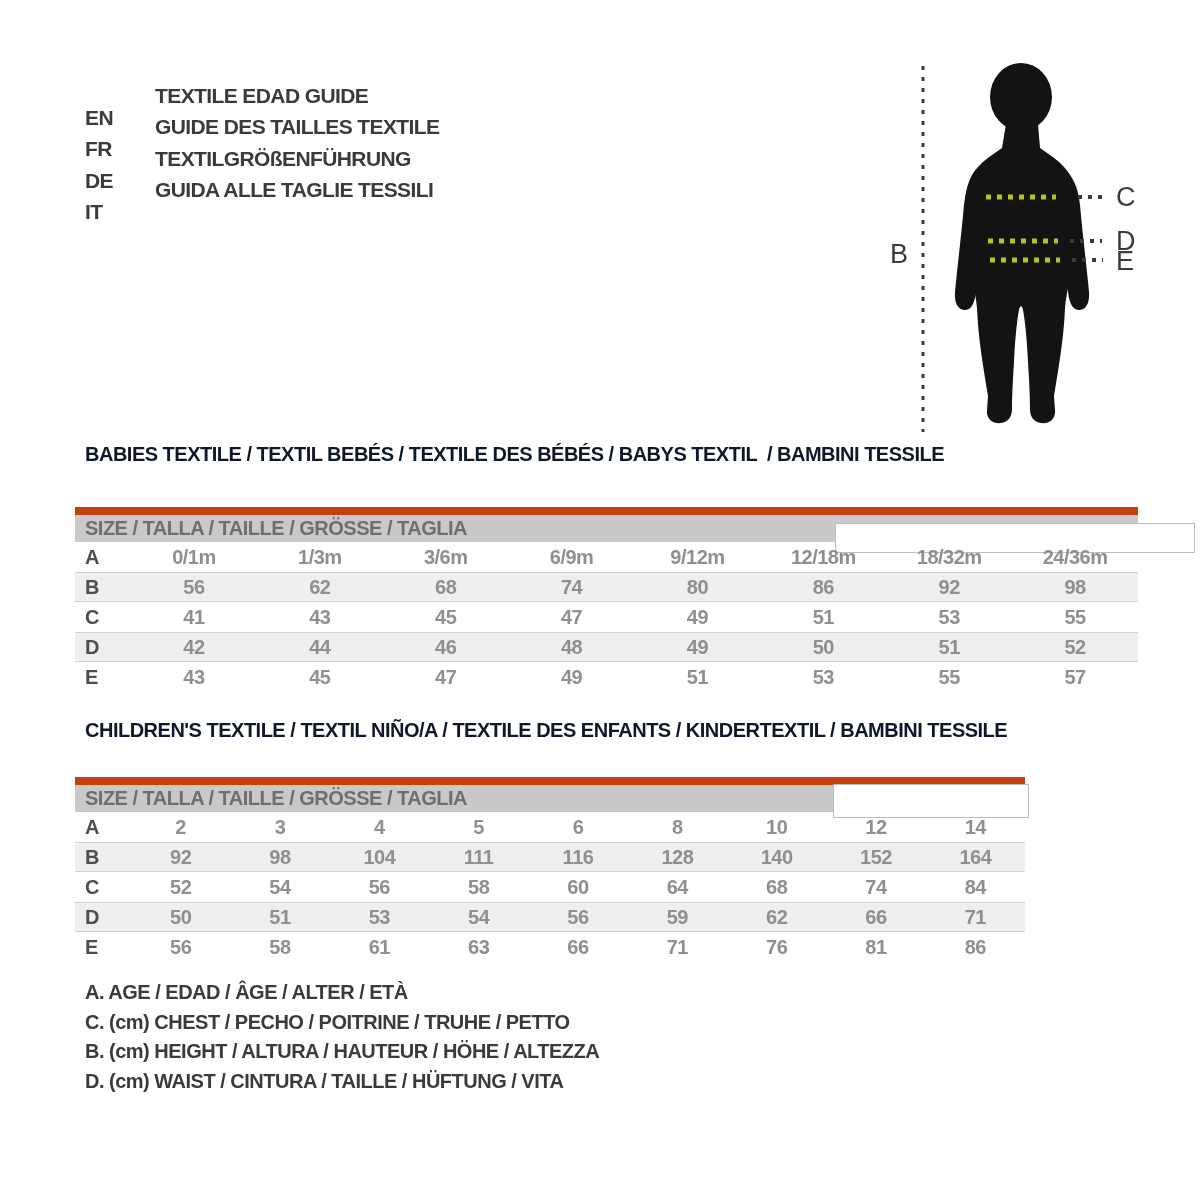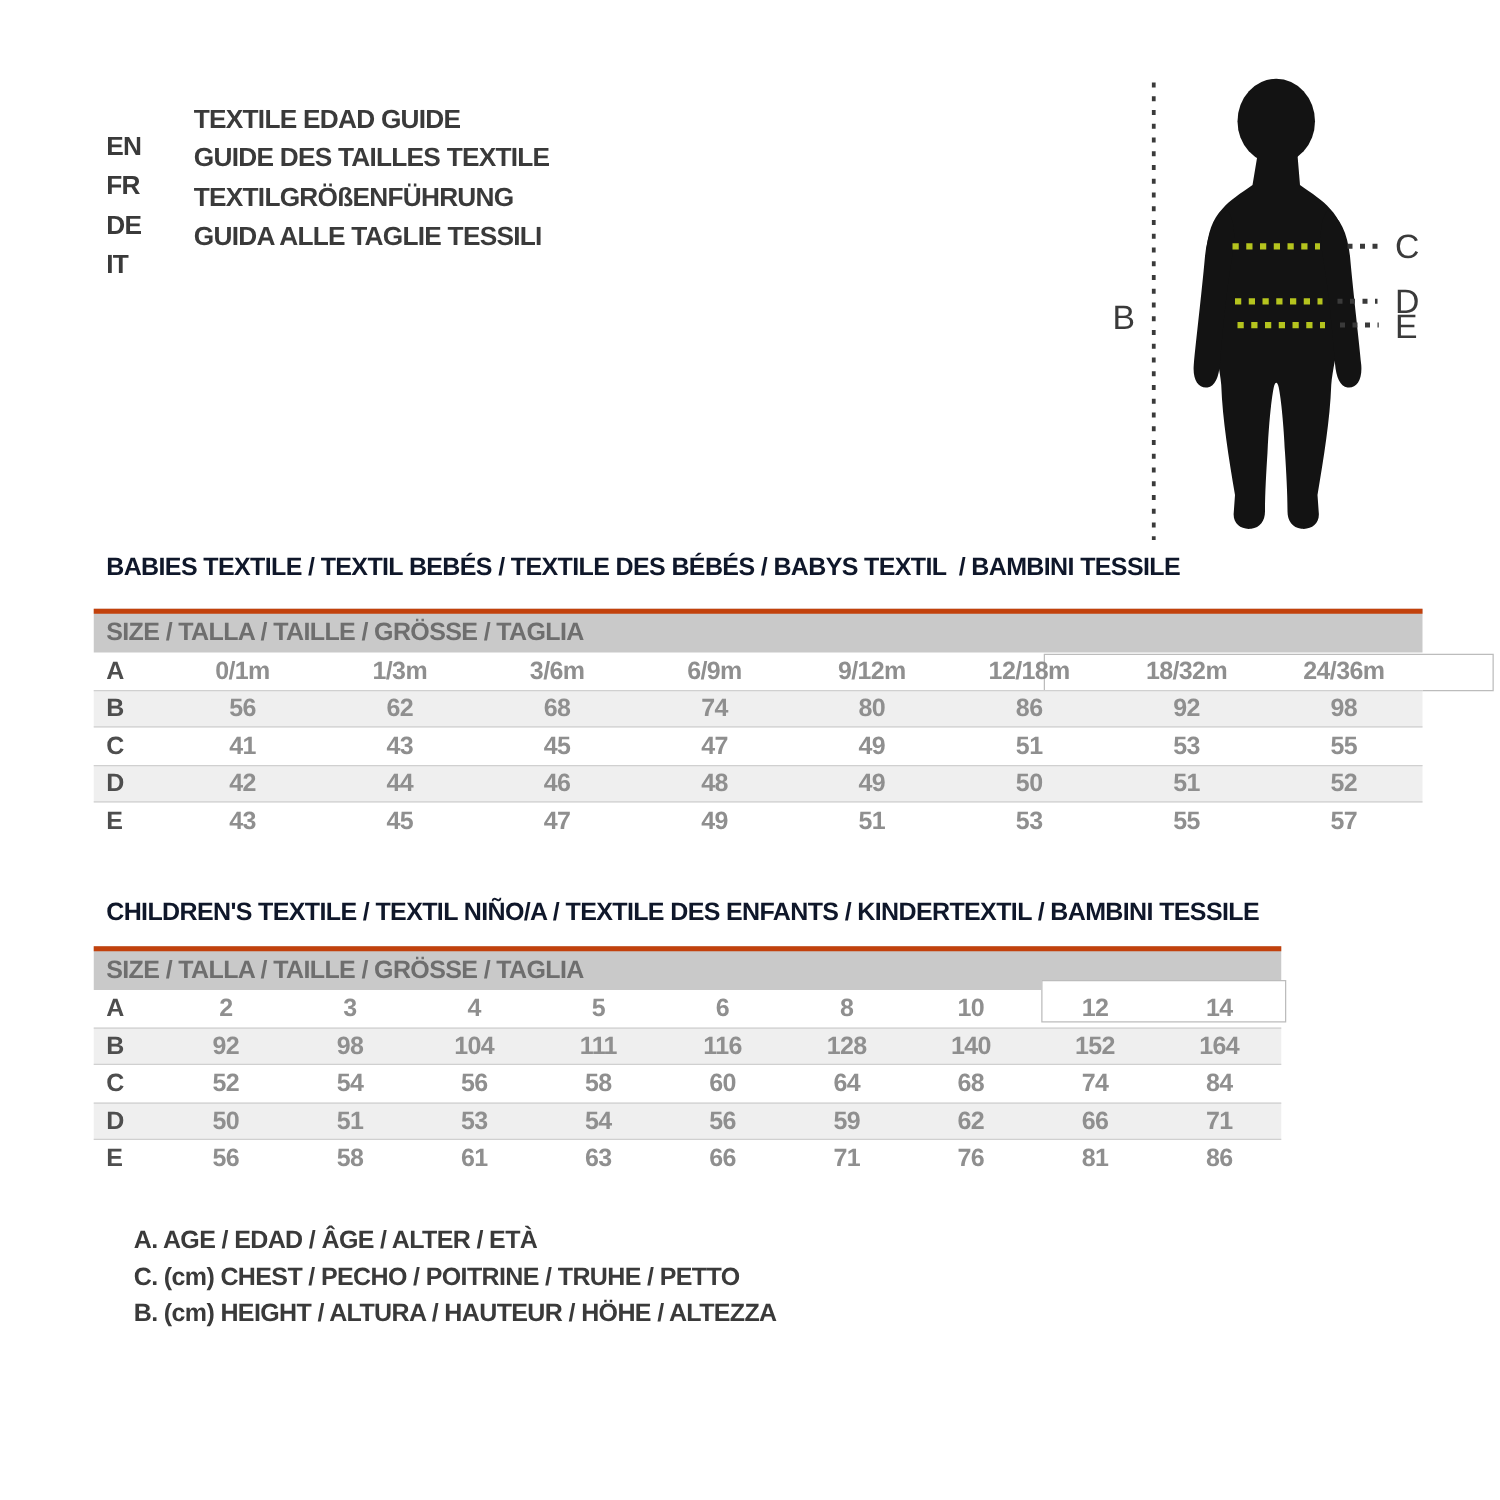--- a/index.html
+++ b/index.html
@@ -19,23 +19,23 @@
     position:absolute;left:85px;font-weight:700;font-size:20px;color:#0f172a;
     letter-spacing:-0.5px;white-space:pre;
   }
   #babies-title{top:443px;}
   #children-title{top:719px;}
   
   .size-table{position:absolute;left:75px;}
   #babies-table{top:487px;width:1063px;}
   #children-table{top:757px;width:950px;}
   .table-header{
-    height:35px;background:#c9c9c9;border-top:4px solid #c2410c;box-sizing:border-box;
+    height:35px;background:#c9c9c9;border-top:8px solid #c2410c;box-sizing:border-box;
     display:flex;align-items:center;padding-left:10px;
-    font-weight:700;font-size:20px;color:#6e6e6e;letter-spacing:-0.5px;white-space:pre;
+    font-weight:700;font-size:20px;color:#6e6e6e;letter-spacing:-0.5px;white-space:pre;margin-top:20px;
   }
   .table-row{
     display:grid;height:30px;align-items:center;box-sizing:border-box;
     position:relative;z-index:2;
   }
   .table-row.striped{
     background:#efefef;border-top:1px solid #d0d0d0;border-bottom:1px solid #d0d0d0;
   }
   .letter-cell{padding-left:10px;font-weight:700;font-size:20px;color:#4e4e4e;letter-spacing:-0.5px;}
   .value-cell{text-align:center;font-weight:700;font-size:20px;color:#8f8f8f;letter-spacing:-0.5px;}
@@ -46,21 +46,21 @@
   }
   #babies-box{left:760px;top:36px;width:360px;height:30px;}
   #children-box{left:758px;top:27px;width:196px;height:34px;}
   
   #figure-svg{position:absolute;left:860px;top:50px;}
   .measure-letter{font-family:"Liberation Sans", sans-serif;font-size:27px;font-weight:500;fill:#3a3a3a;}
   
   .legend-block{position:absolute;left:85px;top:978px;}
   .legend-line{
     height:29.5px;display:flex;align-items:center;
-    font-weight:700;font-size:20px;color:#3a3a3a;letter-spacing:-0.5px;white-space:pre;margin-left:22px;
+    font-weight:700;font-size:20px;color:#3a3a3a;letter-spacing:-0.5px;white-space:pre;
   }
 </style>
 </head>
 <body>
 
 <div class="lang-block">
   <div class="lang-row">
     <span class="lang-code">EN</span>
     <span class="lang-label">TEXTILE EDAD GUIDE</span>
   </div>
@@ -260,13 +260,14 @@
       <div class="value-cell">76</div>
       <div class="value-cell">81</div>
       <div class="value-cell">86</div>
     </div>
   </div>
 
 <div class="legend-block">
   <div class="legend-line">A. AGE / EDAD / ÂGE / ALTER / ETÀ</div>
   <div class="legend-line">C. (cm) CHEST / PECHO / POITRINE / TRUHE / PETTO</div>
   <div class="legend-line">B. (cm) HEIGHT / ALTURA / HAUTEUR / HÖHE / ALTEZZA</div>
+  <div class="legend-line">D. (cm) WAIST / CINTURA / TAILLE / HÜFTUNG / VITA</div>
 </div>
 
 </body></html>

